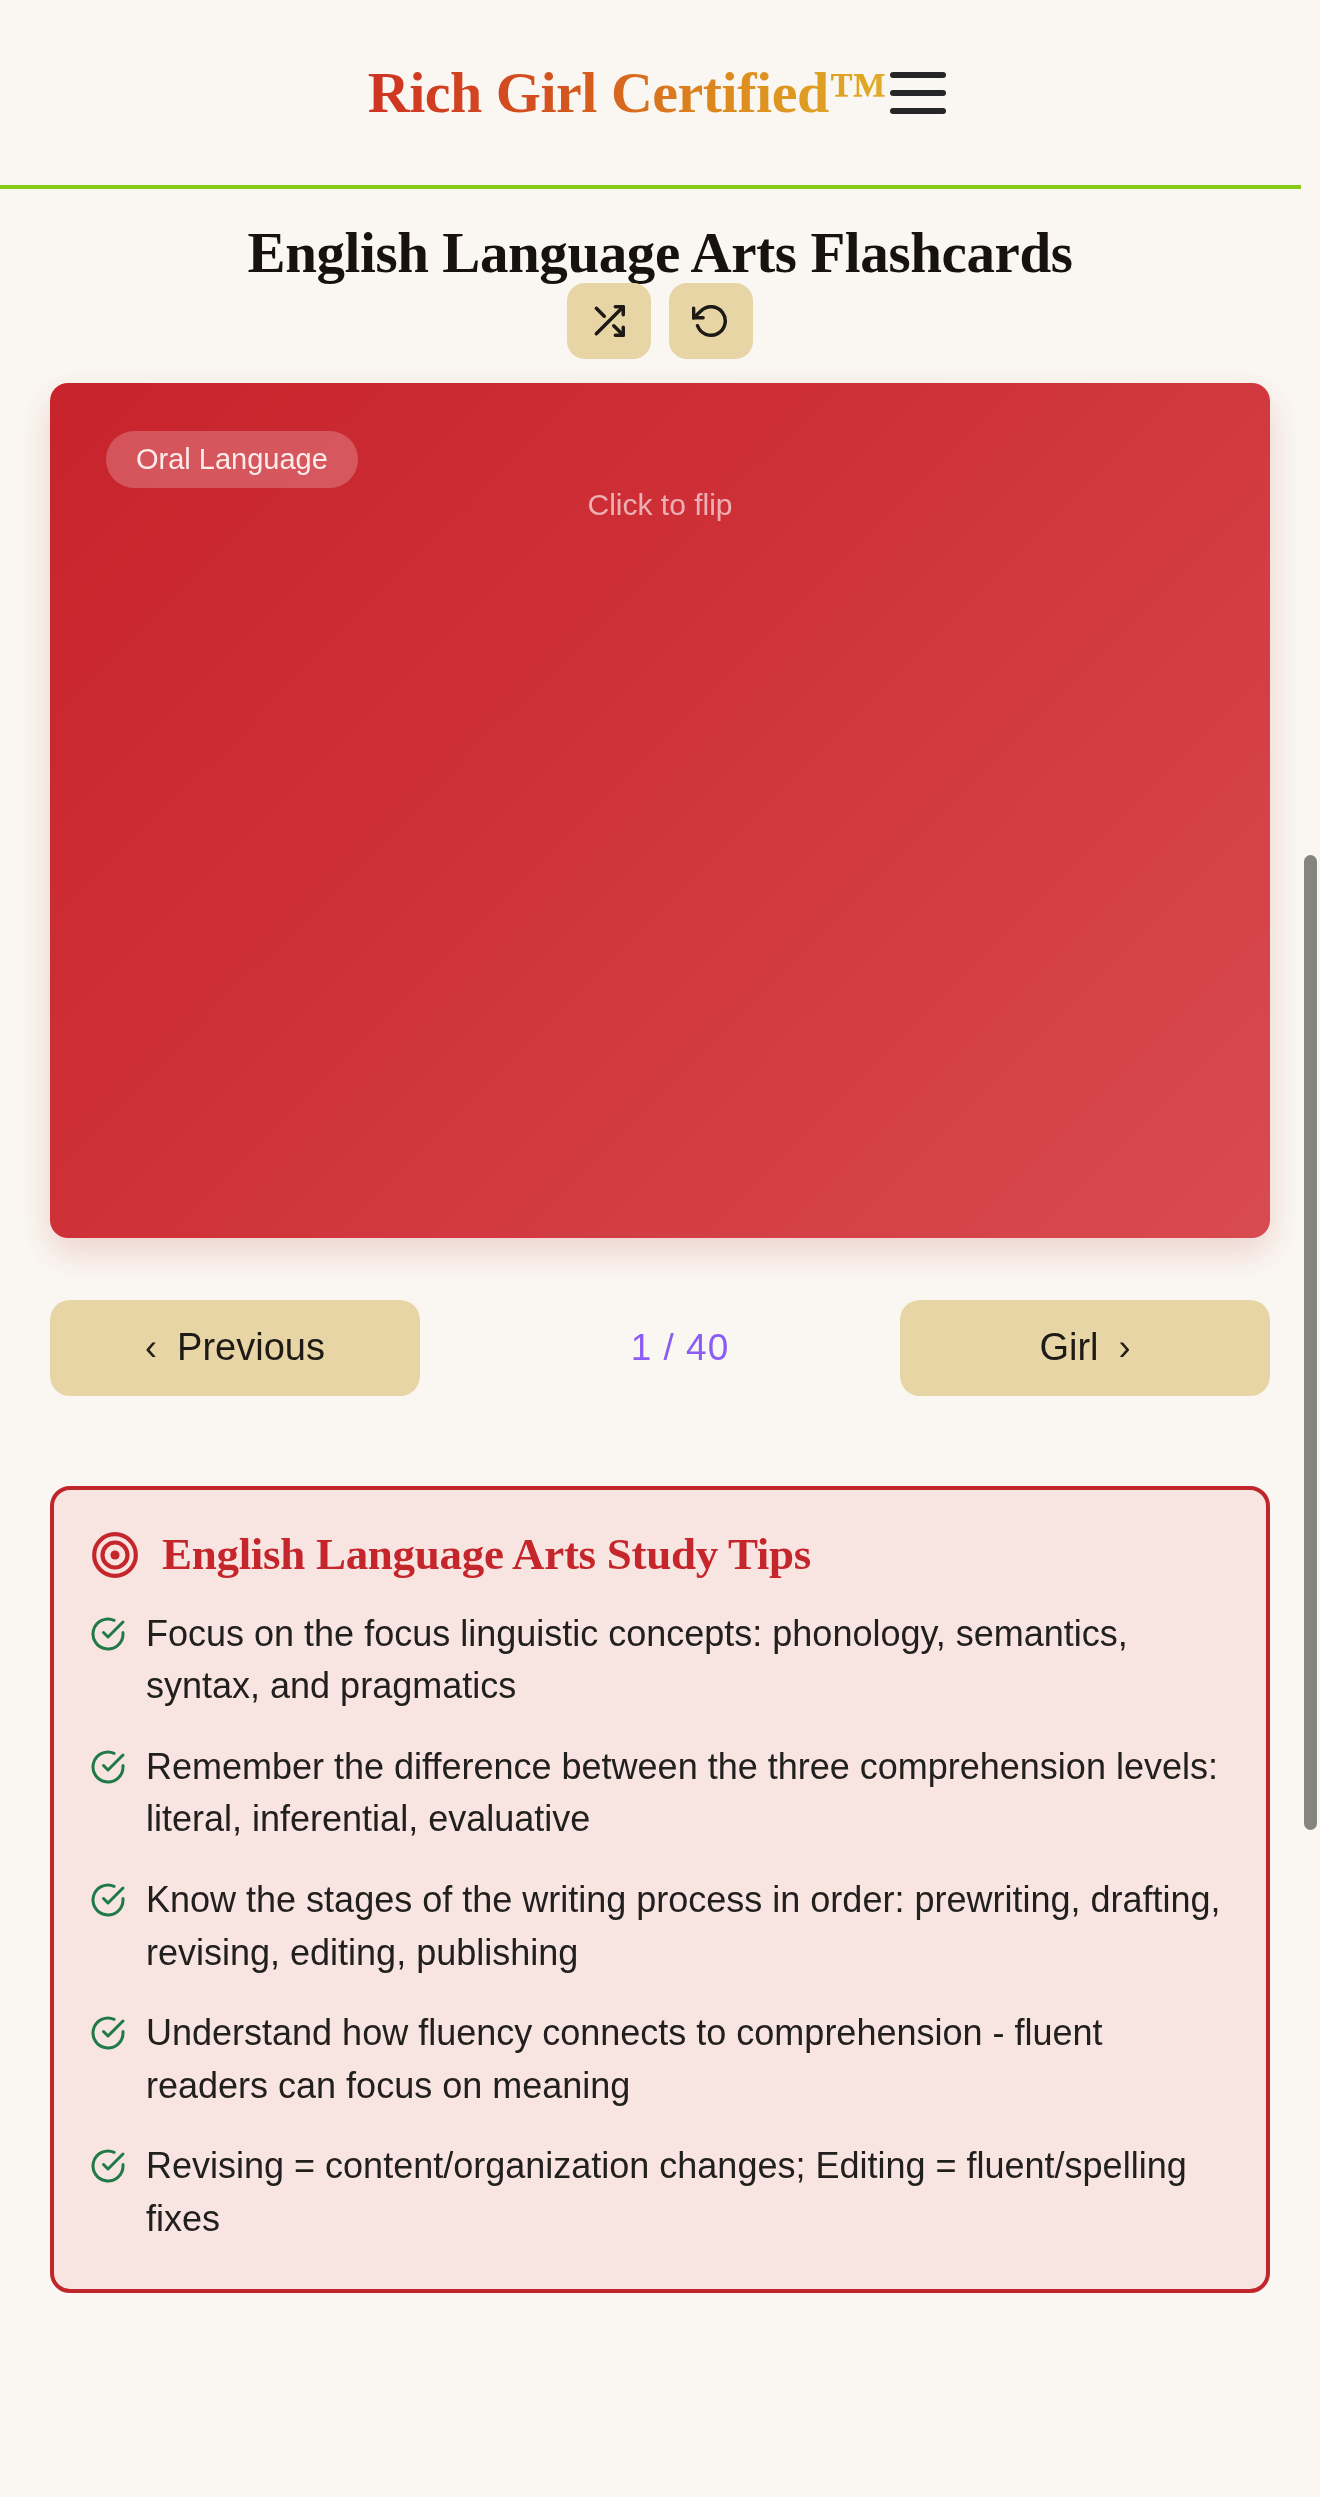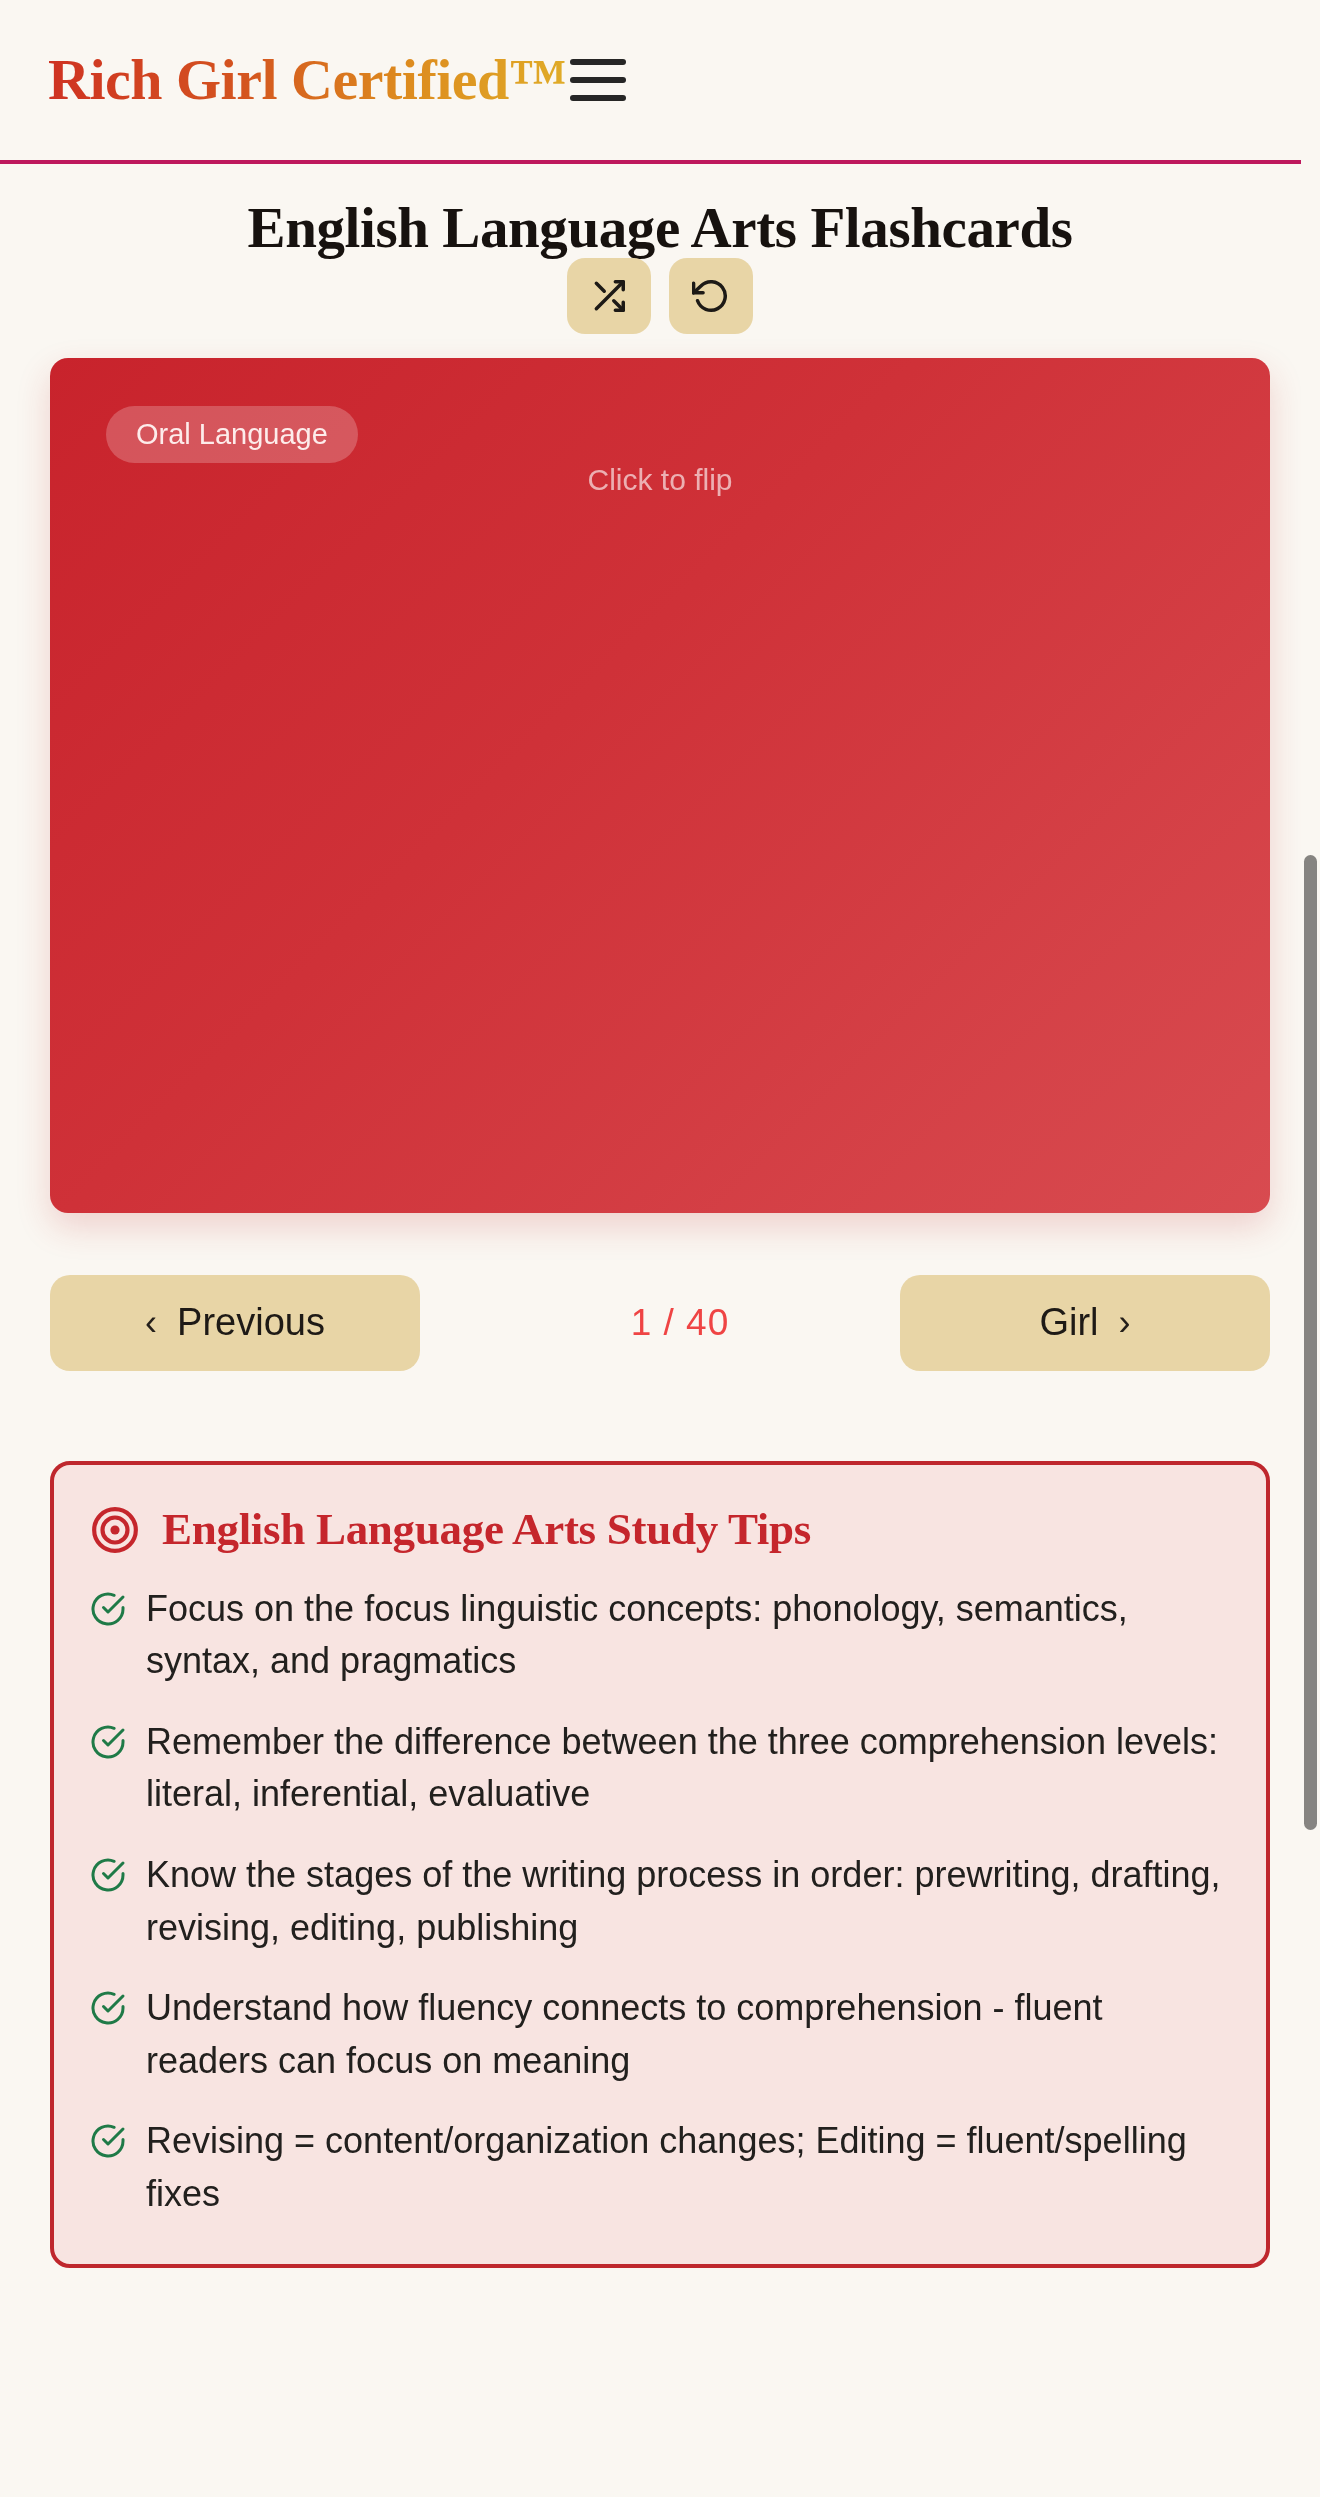--- a/index.html
+++ b/index.html
@@ -16,27 +16,27 @@
     position: relative;
     width: 1320px;
     height: 2497px;
     background: #faf7f2;
     overflow: hidden;
   }
 
   
   .site-header {
     position: relative;
-    height: 164px;
+    height: 189px;
     background: #faf7f2;
     display: flex;
     align-items: center;
-    justify-content: flex-start;
+    justify-content: center;
     padding: 0 50px 0 48px;
-    border-bottom: 4px solid #be185d;
+    border-bottom: 4px solid #84cc16;
   }
 
   .brand {
     font-family: "Liberation Serif", serif;
     font-weight: bold;
     font-size: 58px;
     line-height: 1;
     letter-spacing: -0.5px;
     background: linear-gradient(95deg, #cf3222 0%, #d4551f 38%, #dd8a1e 68%, #e0ac28 100%);
     -webkit-background-clip: text;
@@ -161,21 +161,21 @@
     gap: 20px;
     font-family: "Liberation Sans", sans-serif;
     font-size: 38px;
     color: #1e1a16;
     cursor: pointer;
     padding: 0 36px;
   }
   .chev { font-size: 36px; line-height: 1; color: #241f1a; }
   .counter {
     font-size: 37px;
-    color: #ef4444;
+    color: #8b5cf6;
     letter-spacing: 1px;
     white-space: nowrap;
     margin-left: 40px;
   }
 
   
   .tips-wrap { padding: 90px 50px 0 50px; }
   .tips-card {
     border: 4px solid #bf272d;
     background: #f8e4e1;

